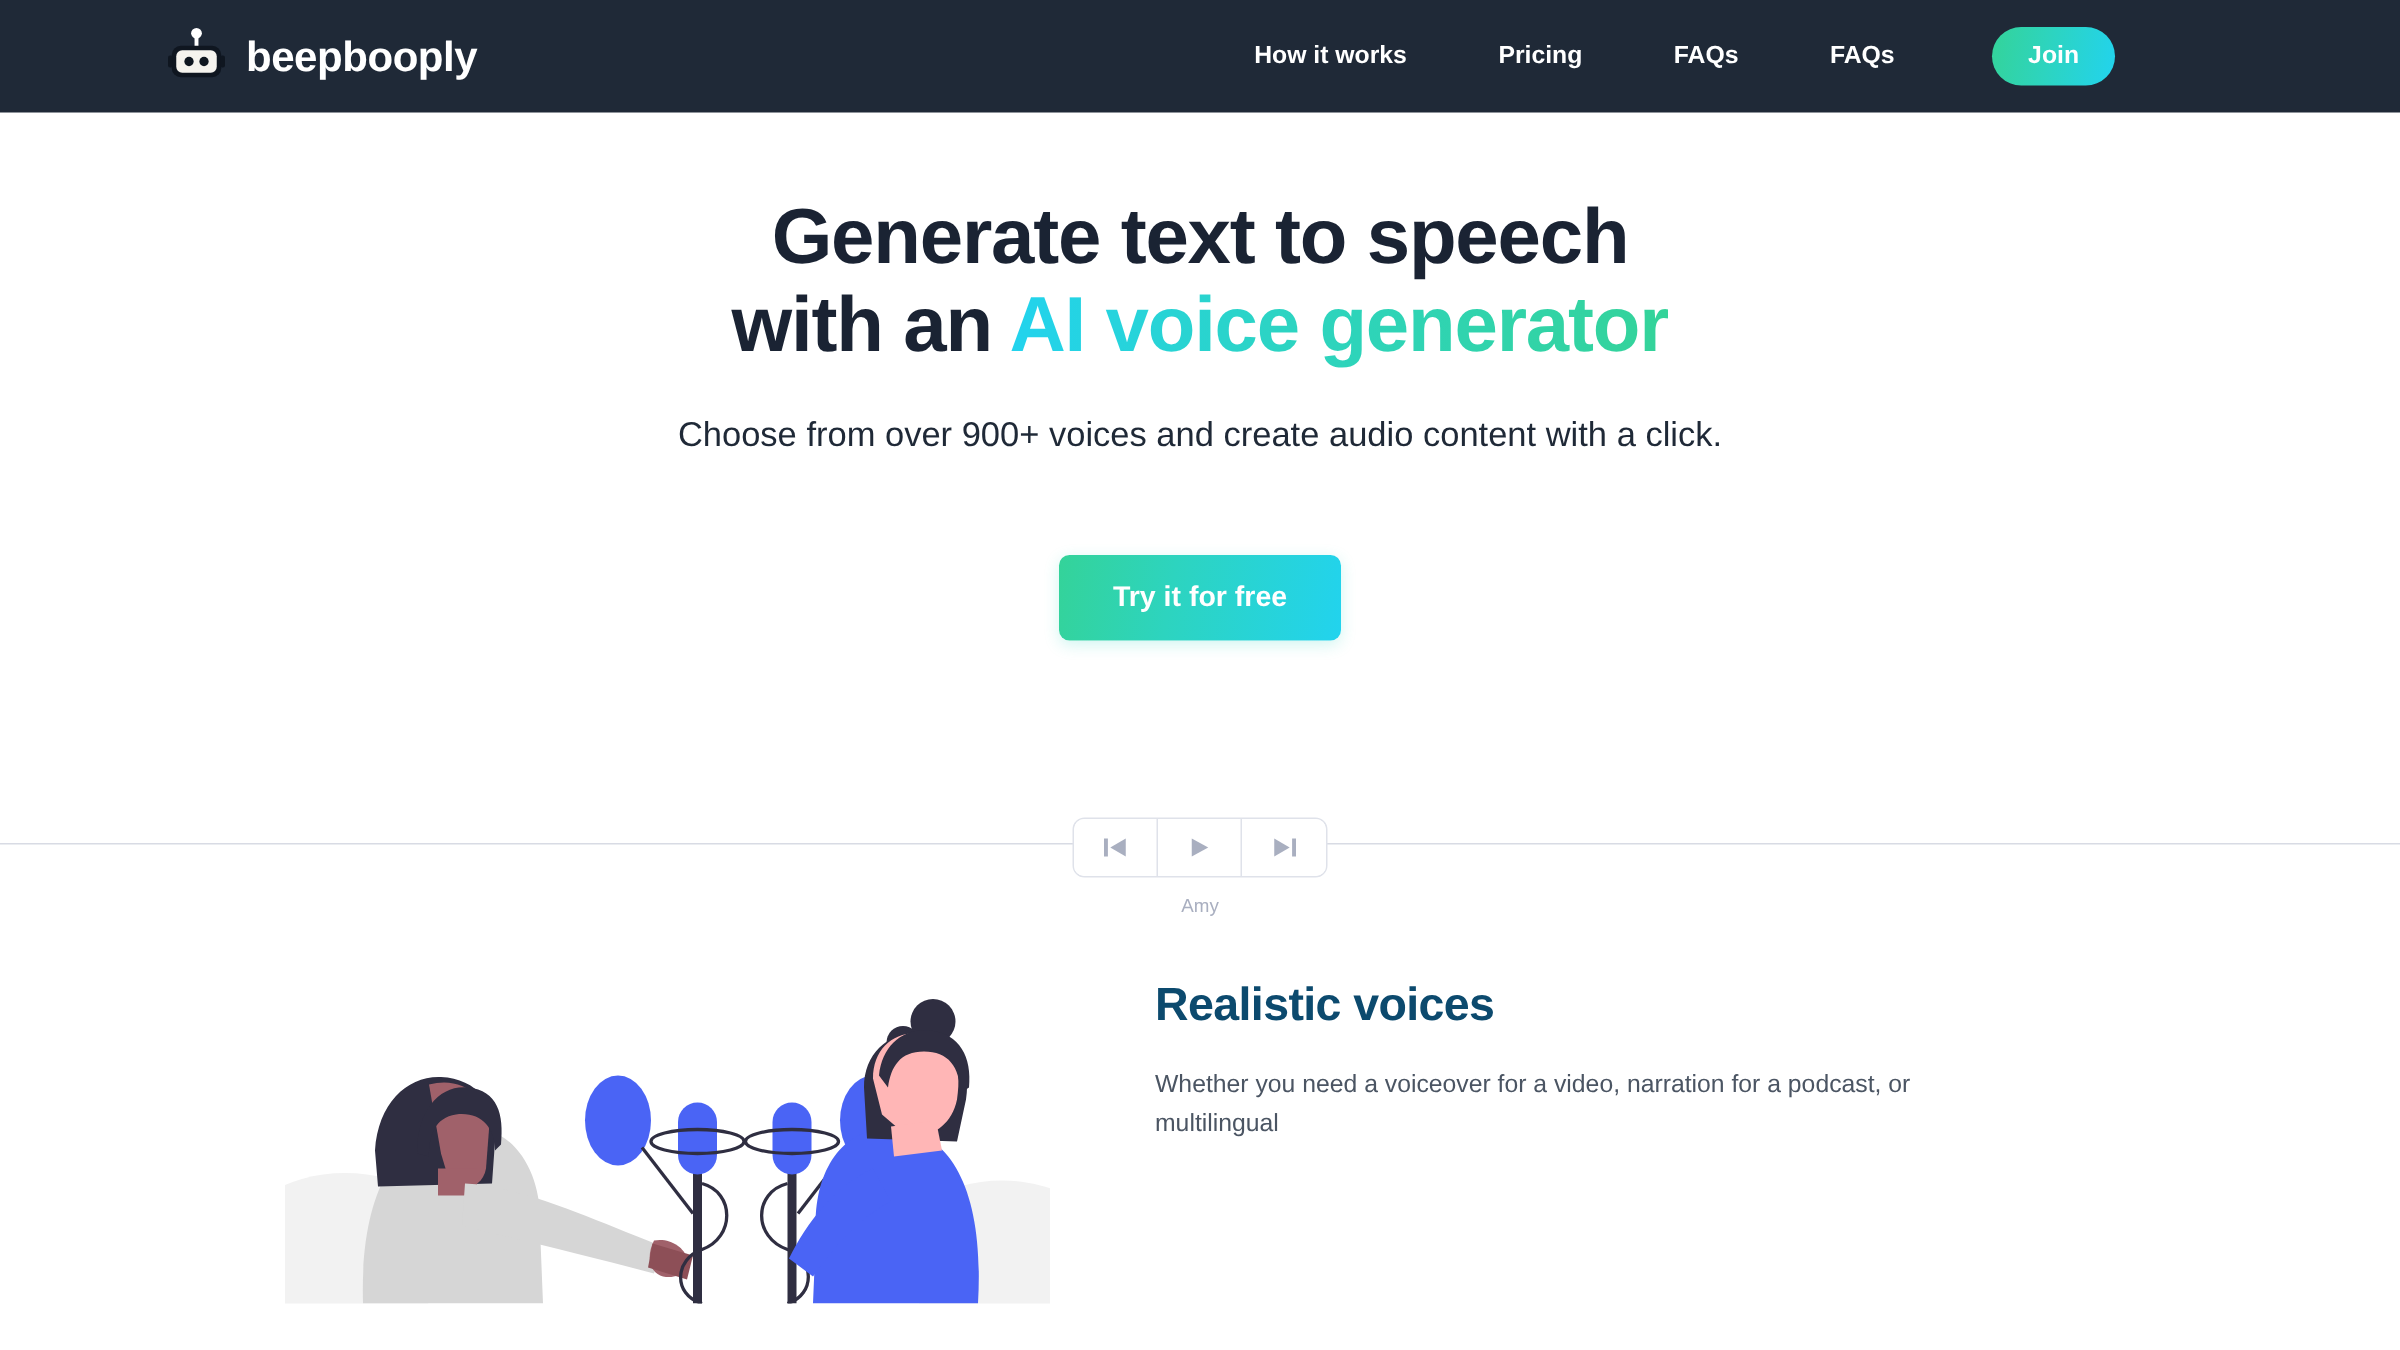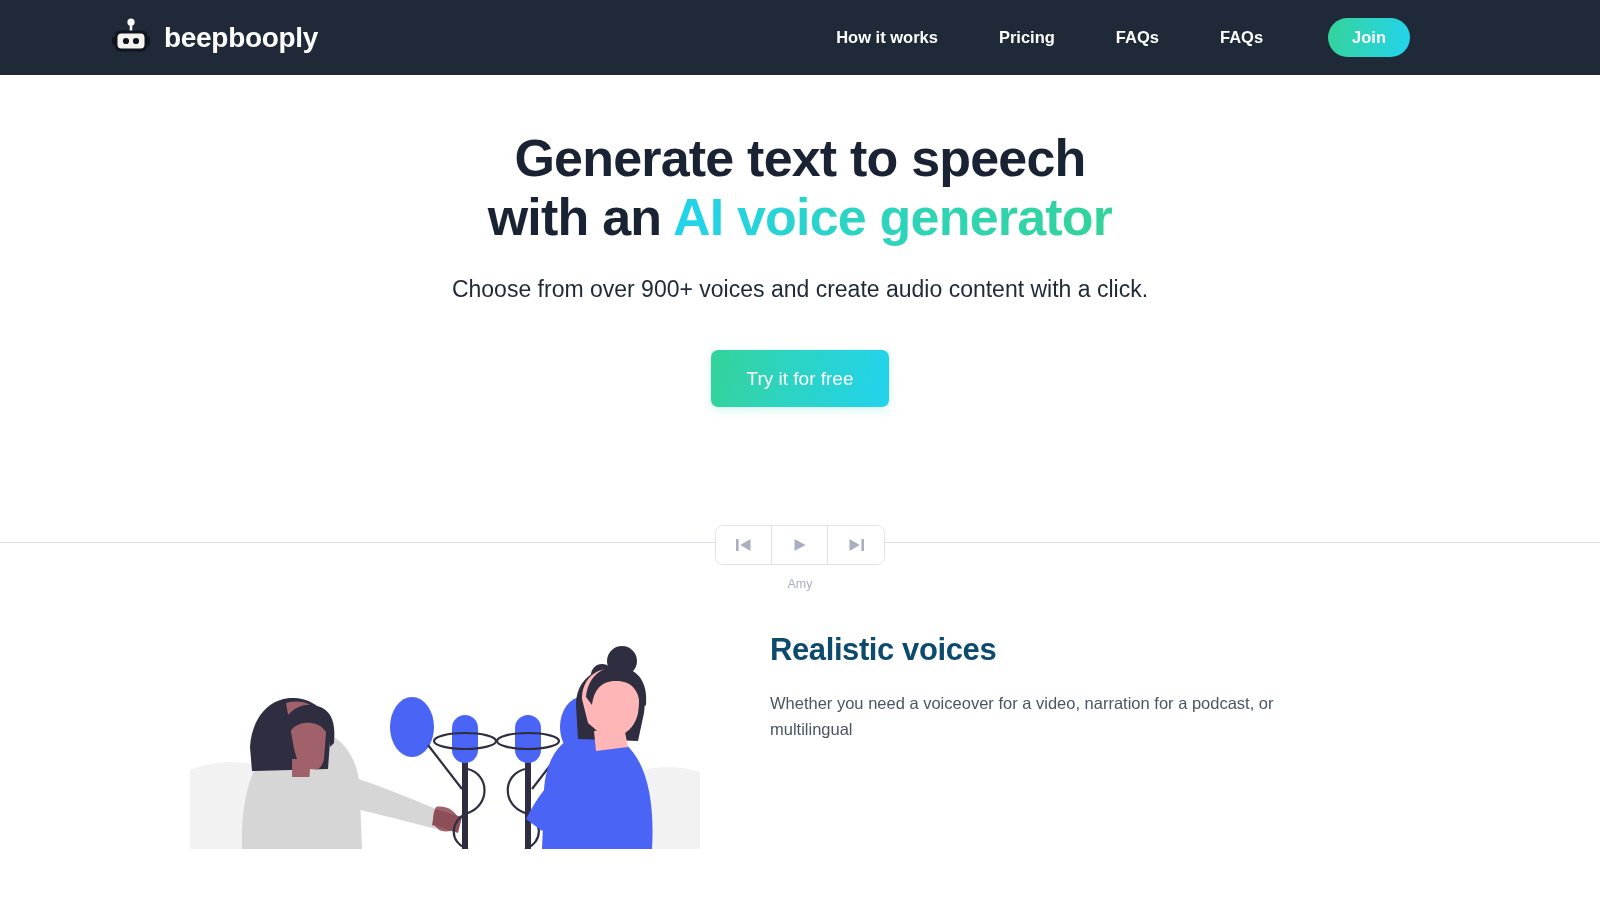--- a/index.html
+++ b/index.html
@@ -75,26 +75,26 @@
     -webkit-text-fill-color:transparent;
     color:#2dd4bf;
   }
   .hero-sub {
     margin-top:28px;
     font-size:23px;
     color:#1f2937;
     font-weight:normal;
   }
   .hero-cta {
-    margin-top:47px;
+    margin-top:67px;
     display:inline-block;
     background:linear-gradient(100deg,#34d399 0%,#2dd4bf 40%,#22d3ee 100%);
     color:#ffffff;
     font-size:19px;
-    font-weight:normal;
+    font-weight:bold;
     border:none;
     border-radius:7px;
     padding:19px 36px;
     cursor:pointer;
     box-shadow:0 3px 10px rgba(45,212,191,0.22);
     line-height:1;
   }
 
   
   .player-strip {

